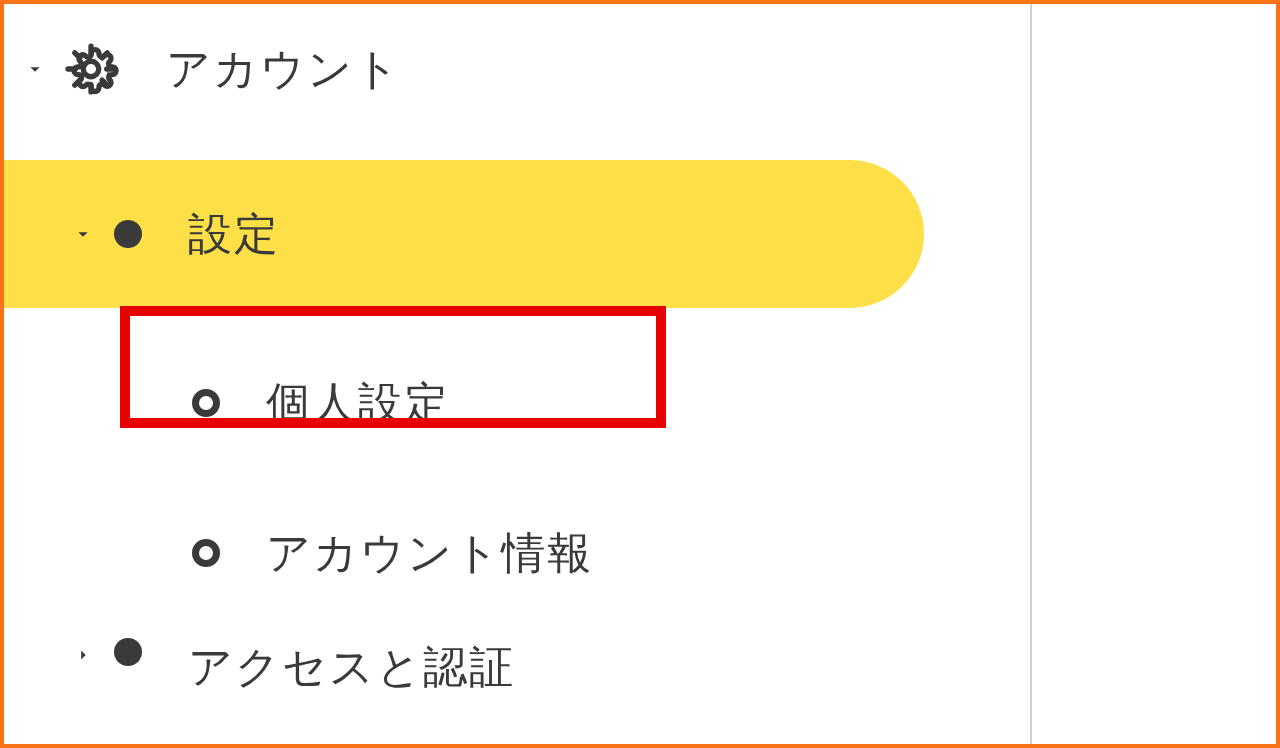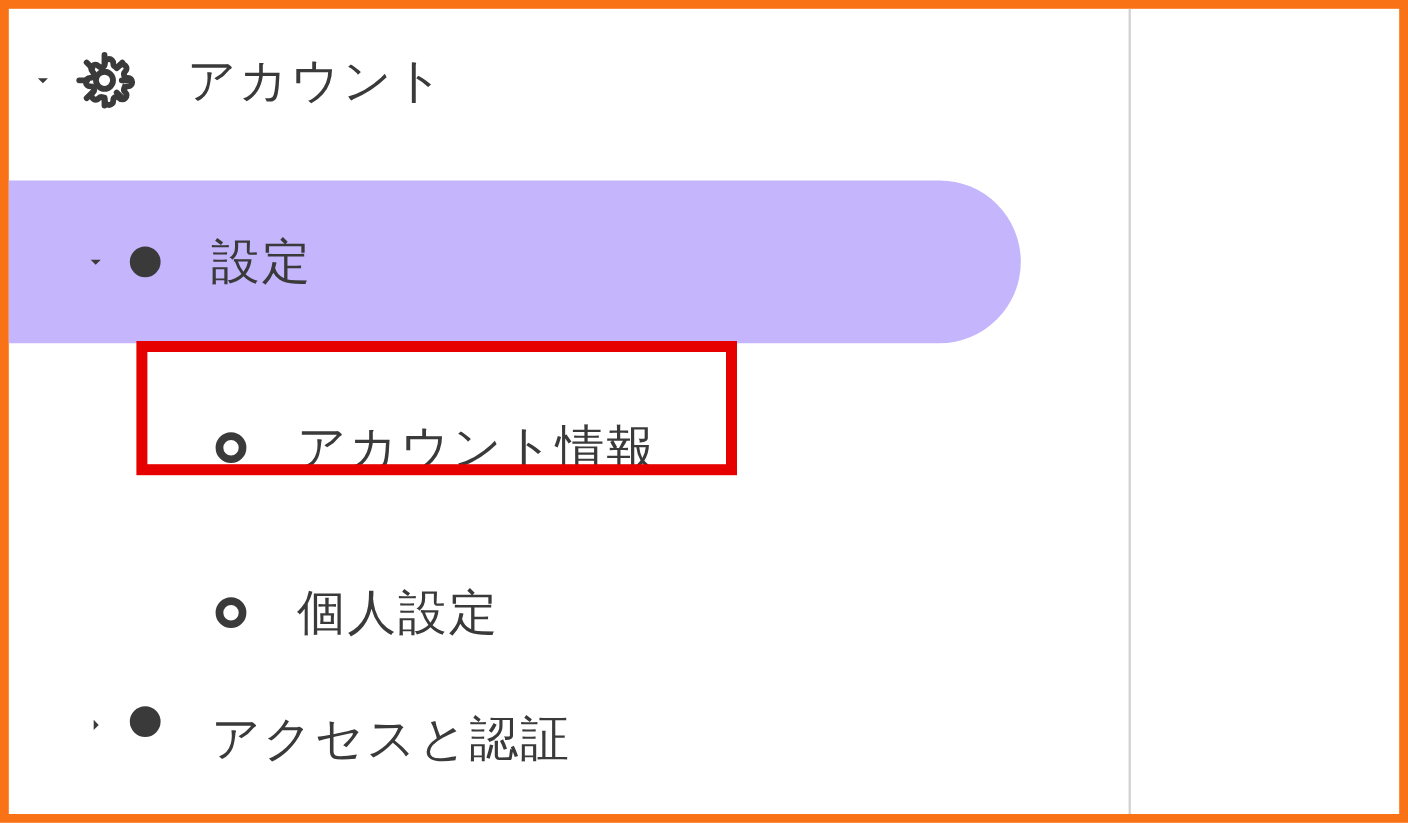--- a/index.html
+++ b/index.html
@@ -10,21 +10,21 @@
     body {
       font-family: "Hiragino Sans", "Meiryo", "MS PGothic", sans-serif;
       background: #fff;
       width: 1280px;
       height: 748px;
       overflow: hidden;
     }
     .outer-frame {
       width: 1280px;
       height: 748px;
-      border: 8px solid #f97316;
+      border: 4px solid #f97316;
       position: relative;
       background: #fff;
     }
     .tree-container {
       padding-top: 10px;
       width: 1000px;
     }
     .divider-line {
       position: absolute;
       right: 244px;
@@ -44,21 +44,21 @@
     .level-0 {
       padding-left: 14px;
     }
     .level-1 {
       padding-left: 62px;
     }
     .level-2 {
       padding-left: 140px;
     }
     .selected {
-      background: #c4b5fd;
+      background: #fde047;
       border-top-right-radius: 80px;
       border-bottom-right-radius: 80px;
       width: 920px;
       margin-top: 36px;
       margin-bottom: 8px;
       height: 148px;
     }
     .expand-arrow {
       display: inline-flex;
       align-items: center;
@@ -163,27 +163,27 @@
       </span>
       <span class="bullet-filled"></span>
       <span class="item-label">設定</span>
     </div>
 
     <div class="level-2-wrapper">
 
       <div class="tree-item level-2 level-2-item">
         <span class="spacer-no-arrow"></span>
         <span class="bullet-hollow"></span>
-        <span class="item-label">アカウント情報</span>
+        <span class="item-label">個人設定</span>
       </div>
 
       <div class="tree-item level-2 level-2-item">
         <span class="spacer-no-arrow"></span>
         <span class="bullet-hollow"></span>
-        <span class="item-label">個人設定</span>
+        <span class="item-label">アカウント情報</span>
       </div>
     </div>
 
     <div class="tree-item level-1 last-item">
       <span class="expand-arrow">
         <svg viewBox="0 0 24 24" fill="#3a3a3a">
             <path d="M10 7l5 5-5 5z"></path>
           </svg>
       </span>
       <span class="bullet-filled"></span>

